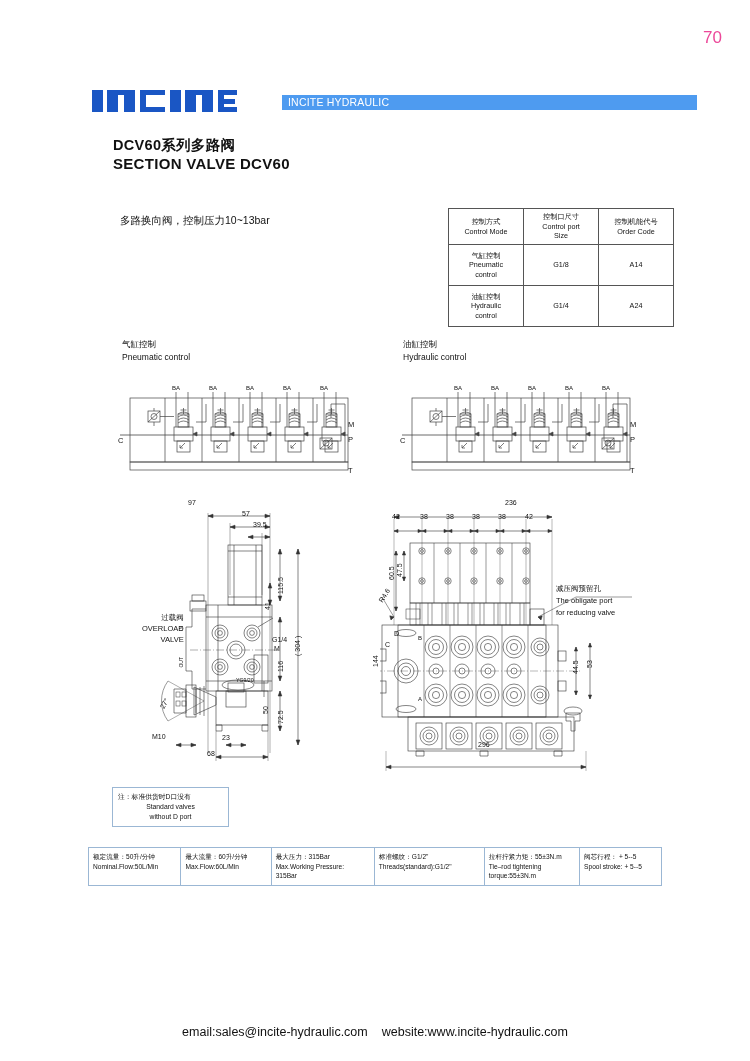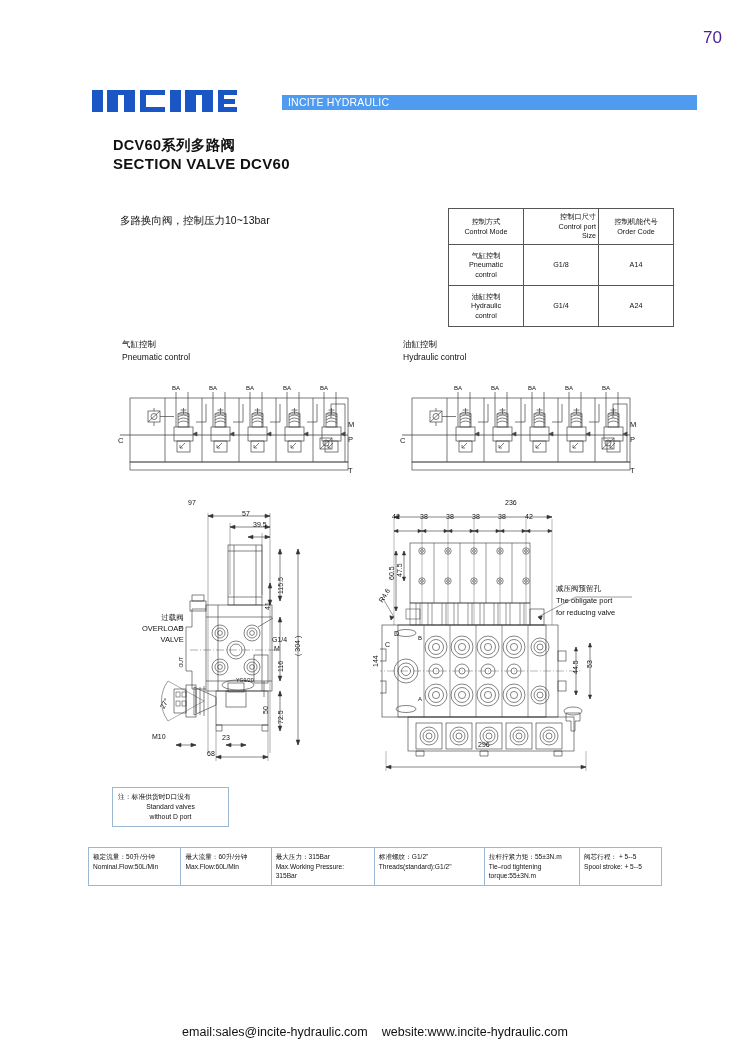--- a/index.html
+++ b/index.html
@@ -4,21 +4,21 @@
 <style>
   html,body{margin:0;padding:0;background:#fff;}
   body{
     width:750px;height:1061px;position:relative;overflow:hidden;
     font-family:"Liberation Sans","DejaVu Sans",sans-serif;
     color:#111;
   }
   .abs{position:absolute;}
 
   
-  #page-number{top:28px;right:28px;font-size:17px;color:#4c1d95;}
+  #page-number{top:28px;right:28px;font-size:17px;color:#ec4899;}
   #logo-wrap{top:82px;left:92px;}
   #logo-wrap svg{display:block;}
   #brand-bar{top:95px;left:282px;width:415px;height:15px;background:#4e9bf0;}
   #brand-bar span{
     position:absolute;left:6px;top:1px;font-size:10.5px;color:#fff;letter-spacing:.2px;
   }
 
   #title-cn{top:136px;left:113px;font-size:14.5px;font-weight:bold;letter-spacing:.3px;}
   #title-en{top:155px;left:113px;font-size:15px;font-weight:bold;letter-spacing:.3px;}
 
@@ -26,21 +26,21 @@
   #desc{top:210px;left:120px;width:315px;font-size:10.5px;line-height:21px;color:#111;}
   #desc .indent{text-indent:26px;}
 
   
   #ctrl-table{top:208px;left:448px;border-collapse:collapse;}
   #ctrl-table td,#ctrl-table th{
     border:1px solid #555;font-size:7.2px;text-align:center;vertical-align:middle;
     padding:3px 2px;font-weight:normal;line-height:1.35;
   }
   #ctrl-table .c1{width:70px;}
-  #ctrl-table .c2{width:70px;text-align:right;}
+  #ctrl-table .c2{width:70px;}
   #ctrl-table .c3{width:70px;border-radius:6px;}
   #ctrl-table thead td{height:28px;}
   #ctrl-table tbody td{height:34px;}
 
   
   .sch-cap{font-size:8.5px;line-height:13px;}
 
   
   .dim{font-size:7px;color:#111;}
   .dimv{font-size:7px;color:#111;writing-mode:vertical-rl;transform:rotate(180deg);}

